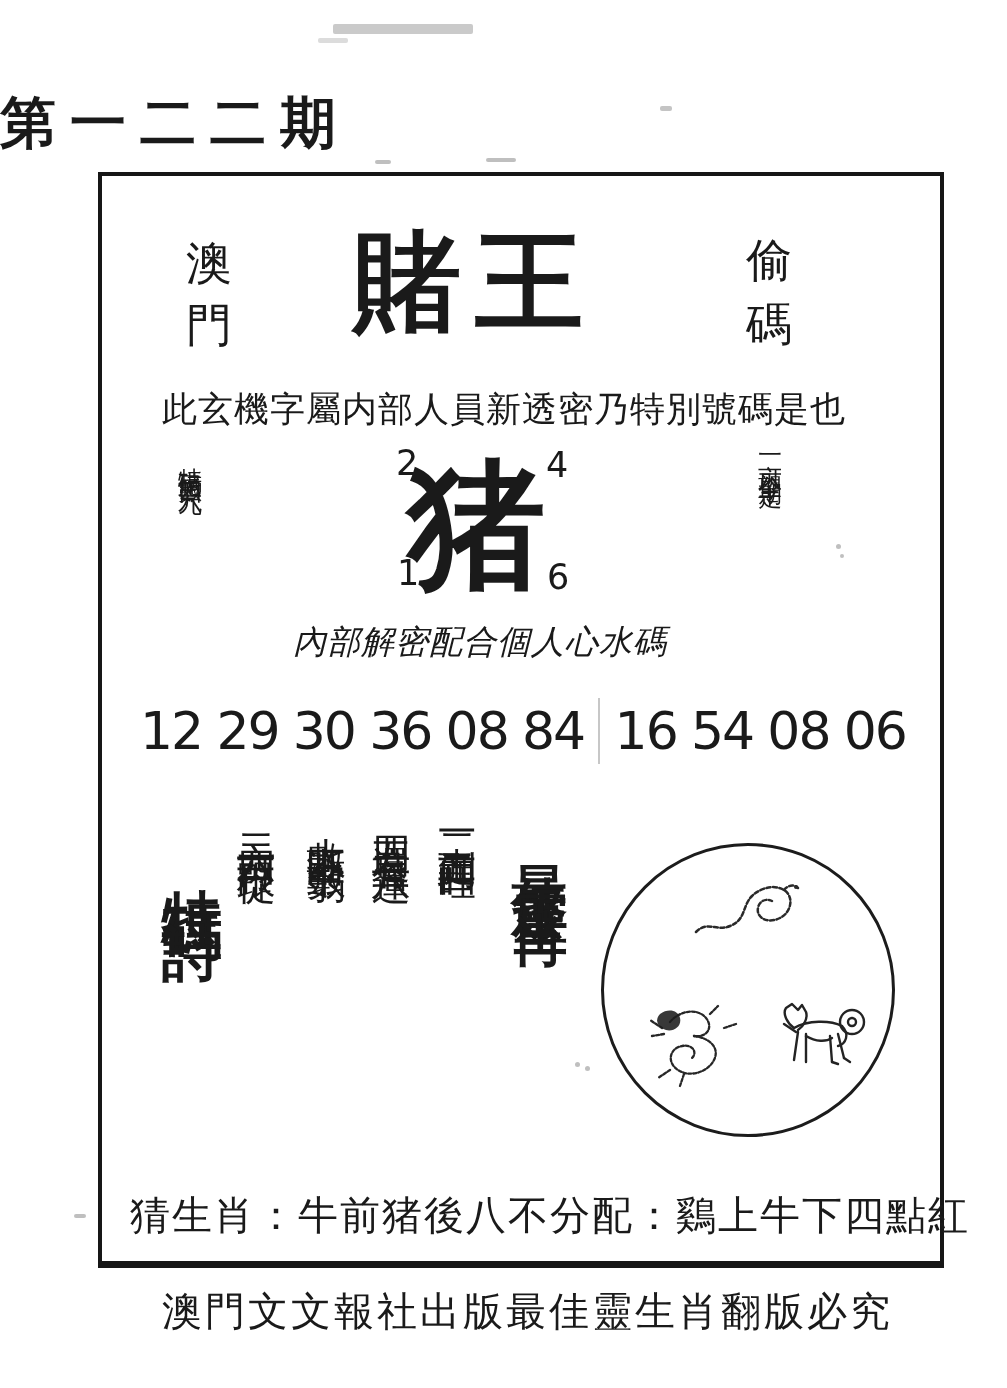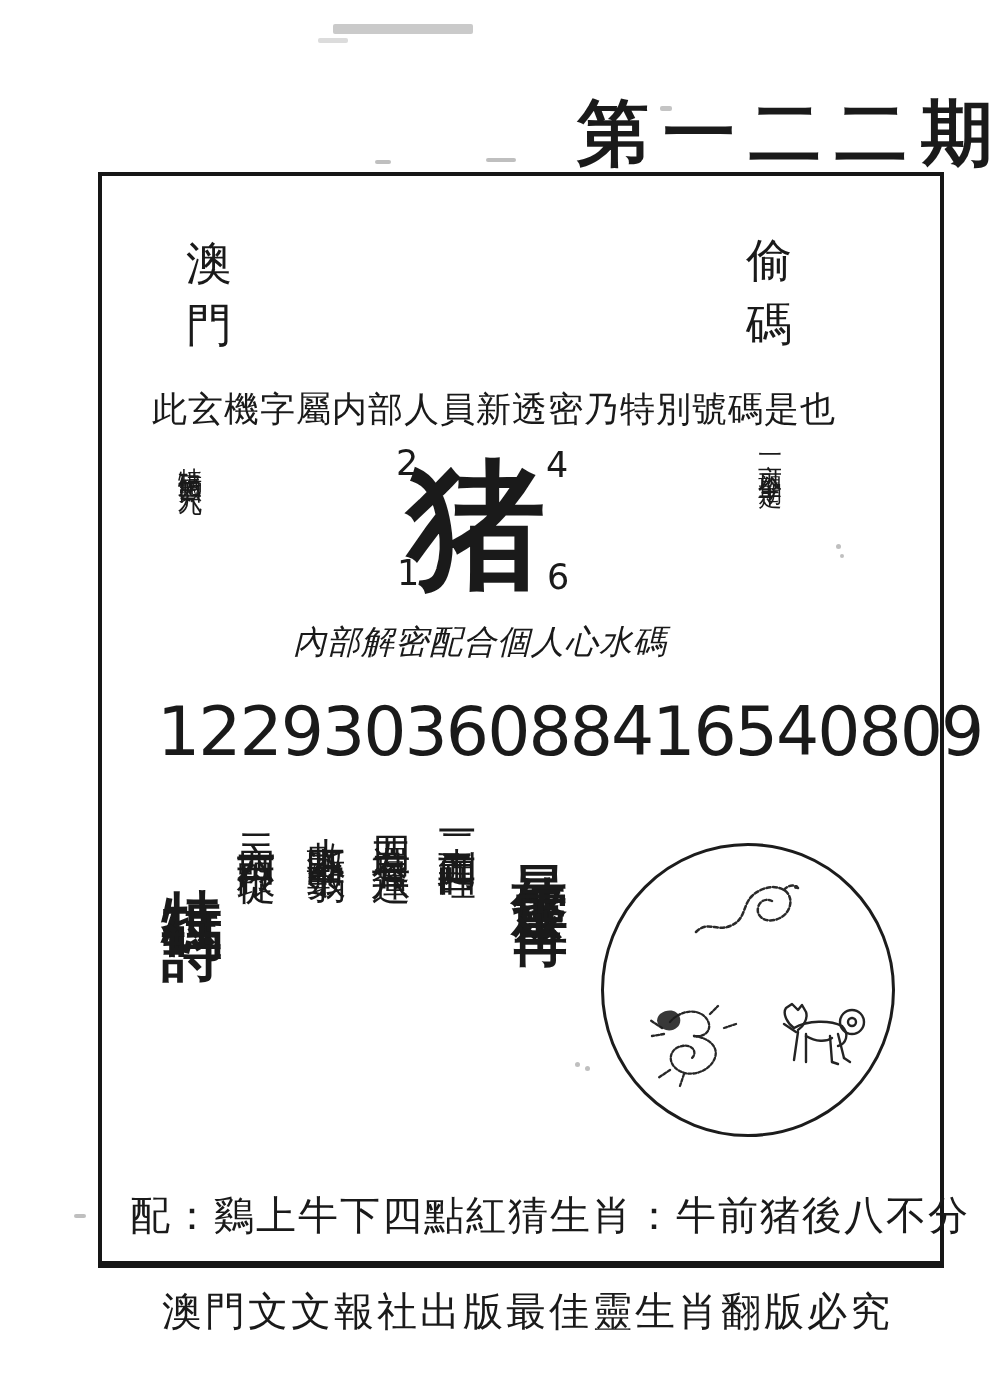--- a/index.html
+++ b/index.html
@@ -7,22 +7,22 @@
     position:relative;
     width:1007px;height:1388px;
     background:#ffffff;
     overflow:hidden;
     font-family:"Liberation Serif","DejaVu Serif",serif;
     color:#1a1a1a;
   }
   
   .issue-title{
     position:absolute;top:86px;left:0;width:100%;
-    text-align:right;
-    font-size:72px;font-weight:700;letter-spacing:14px;
+    text-align:left;
+    font-size:56px;font-weight:700;letter-spacing:14px;
     box-sizing:border-box;
   }
   
   .sheet{
     position:absolute;left:98px;top:172px;
     width:846px;height:1096px;
     border:4px solid #161616;border-bottom-width:7px;
     box-sizing:border-box;
   }
   .abs{position:absolute;}
@@ -49,23 +49,23 @@
   }
   .corner-num{
     position:absolute;
     font-family:"DejaVu Sans","Liberation Sans",sans-serif;
     font-size:35px;line-height:1;font-weight:400;
   }
   .caption{font-size:33px;letter-spacing:1px;white-space:nowrap;
     font-family:"Liberation Sans","DejaVu Sans",sans-serif;font-weight:500;font-style:italic;}
   
   .numbers-row{
-    display:flex;align-items:center;
+    display:flex;align-items:center;justify-content:space-between;
     font-family:"DejaVu Sans","Liberation Sans",sans-serif;
-    font-size:68px;letter-spacing:-2px;line-height:1;margin-left:17px;
+    font-size:52px;letter-spacing:-2px;line-height:1;
   }
   .num-divider{width:2px;height:66px;background:#c7c7c7;}
   
   .poem-heading{font-size:60px;font-weight:800;letter-spacing:16px;}
   .poem-line{font-size:39px;letter-spacing:5px;}
   .poem-sub{font-size:56px;font-weight:700;letter-spacing:12px;}
   
   .zodiac-circle{
     width:294px;height:294px;border:3px solid #1c1c1c;border-radius:50%;
     box-sizing:border-box;
@@ -98,22 +98,23 @@
   <div class="noise" style="left:840px;top:554px;width:4px;height:4px;border-radius:50%;"></div>
   <div class="noise" style="left:575px;top:1062px;width:5px;height:5px;border-radius:50%;"></div>
   <div class="noise" style="left:585px;top:1066px;width:5px;height:5px;border-radius:50%;"></div>
   <div class="noise" style="left:74px;top:1214px;width:12px;height:4px;"></div>
 
   <div class="issue-title">第一二二期</div>
 
   <div class="sheet">
 
     <div class="abs vtext side-small" style="left:84px;top:28px;">澳門</div>
+    <div class="abs masthead-title" style="left:373px;top:52px;transform:translateX(-50%);">賭王</div>
     <div class="abs vtext side-small" style="left:644px;top:26px;">偷碼</div>
-    <div class="abs tagline" style="left:392px;top:210px;transform:translateX(-50%);">此玄機字屬内部人員新透密乃特別號碼是也</div>
+    <div class="abs tagline" style="left:402px;top:210px;transform:translateX(-50%);">此玄機字屬内部人員新透密乃特別號碼是也</div>
 
     <div class="abs vtext v-col-small" style="left:76px;top:272px;">特碼尾數四六九</div>
 
     <div class="abs pig-wrap" style="left:286px;top:268px;">
       <span class="corner-num" style="left:8px;top:2px;">2</span>
       <span class="corner-num" style="left:158px;top:4px;">4</span>
       <span class="corner-num" style="left:9px;top:112px;">1</span>
       <span class="corner-num" style="left:159px;top:116px;">6</span>
       <span class="pig-char">猪</span>
     </div>
@@ -126,21 +127,21 @@
       <span>12</span>
       <span>29</span>
       <span>30</span>
       <span>36</span>
       <span>08</span>
       <span>84</span>
       <span class="num-divider"></span>
       <span>16</span>
       <span>54</span>
       <span>08</span>
-      <span>09</span>
+      <span>06</span>
     </div>
 
     <div class="abs vtext poem-heading" style="left:60px;top:664px;">特碼詩</div>
     <div class="abs vtext poem-line" style="left:135px;top:630px;">二六二四可跟從</div>
     <div class="abs vtext poem-line" style="left:205px;top:630px;">大數漸旺中數弱</div>
     <div class="abs vtext poem-line" style="left:270px;top:630px;">四五還有三八運</div>
     <div class="abs vtext poem-line" style="left:336px;top:630px;">二一走到二四旺</div>
     <div class="abs vtext poem-sub" style="left:410px;top:644px;">最佳靈生肖</div>
 
     <div class="abs zodiac-circle" style="left:499px;top:667px;">
@@ -172,22 +173,22 @@
           <path d="M12,24 L24,32"></path>
           <path d="M26,32 L22,60 M34,34 L34,62"></path>
           <path d="M58,36 L60,62 M66,34 L72,58"></path>
           <path d="M34,36 C44,42 54,42 60,38"></path>
           <path d="M72,58 L78,62 M60,62 L66,64"></path>
         </g>
       </svg>
     </div>
 
     <div class="abs guess-row" style="left:28px;top:1012px;width:806px;">
+      <span>猜生肖：牛前猪後八不分</span>
       <span>配：鷄上牛下四點紅</span>
-      <span>猜生肖：牛前猪後八不分</span>
     </div>
 
   </div>
 
   <div class="footer">
     <span>澳門文文報社出版</span>
     <span>最佳靈生肖</span>
     <span>翻版必究</span>
   </div>
 

